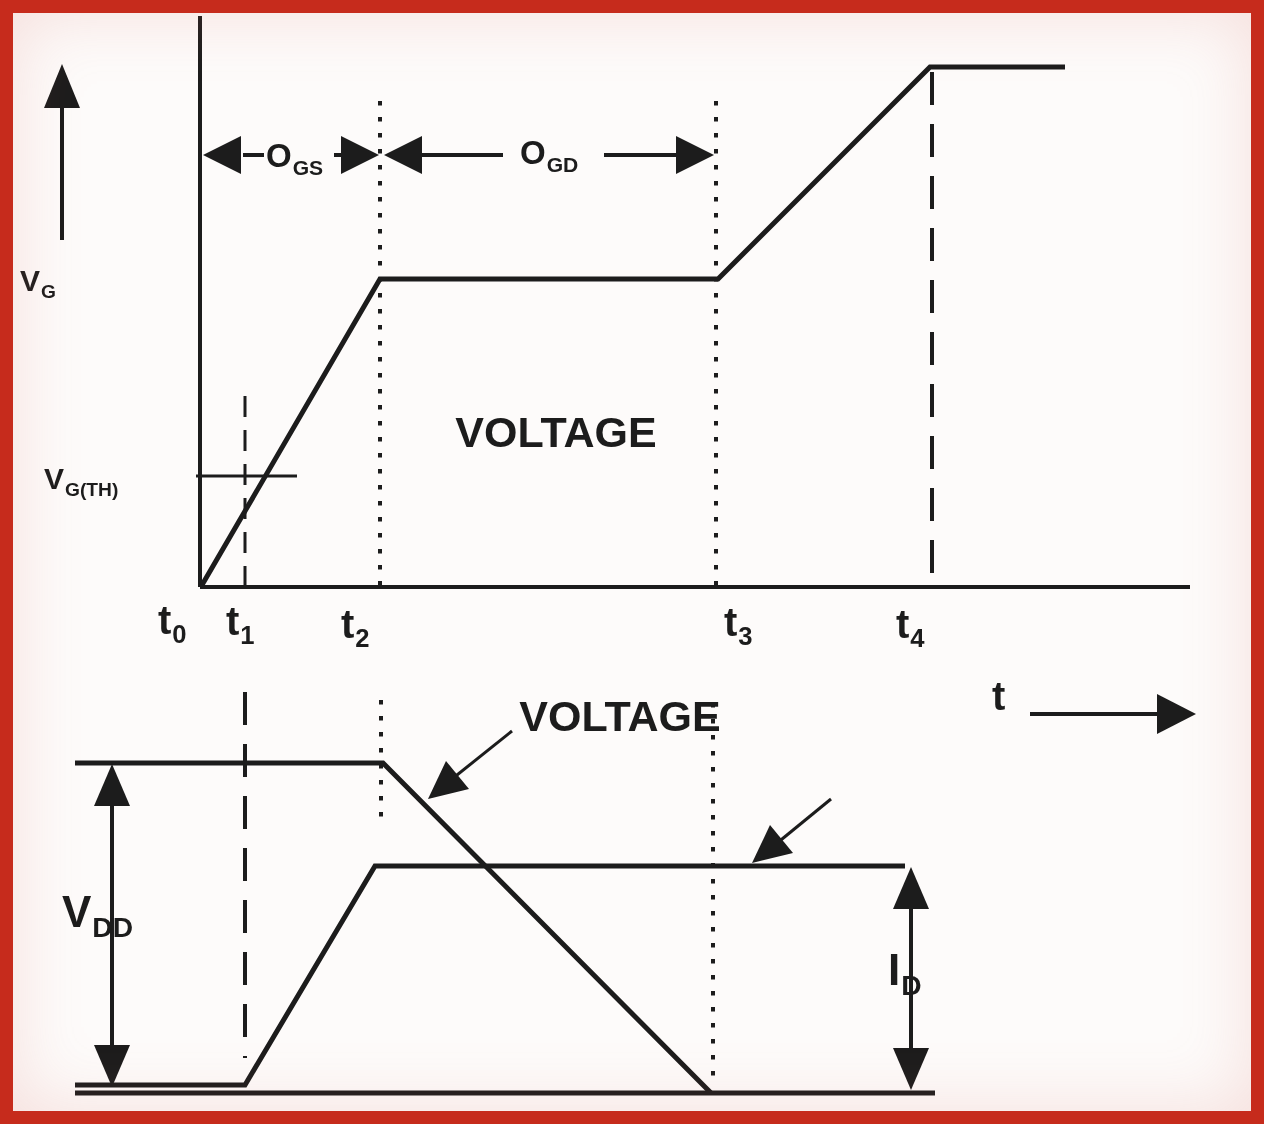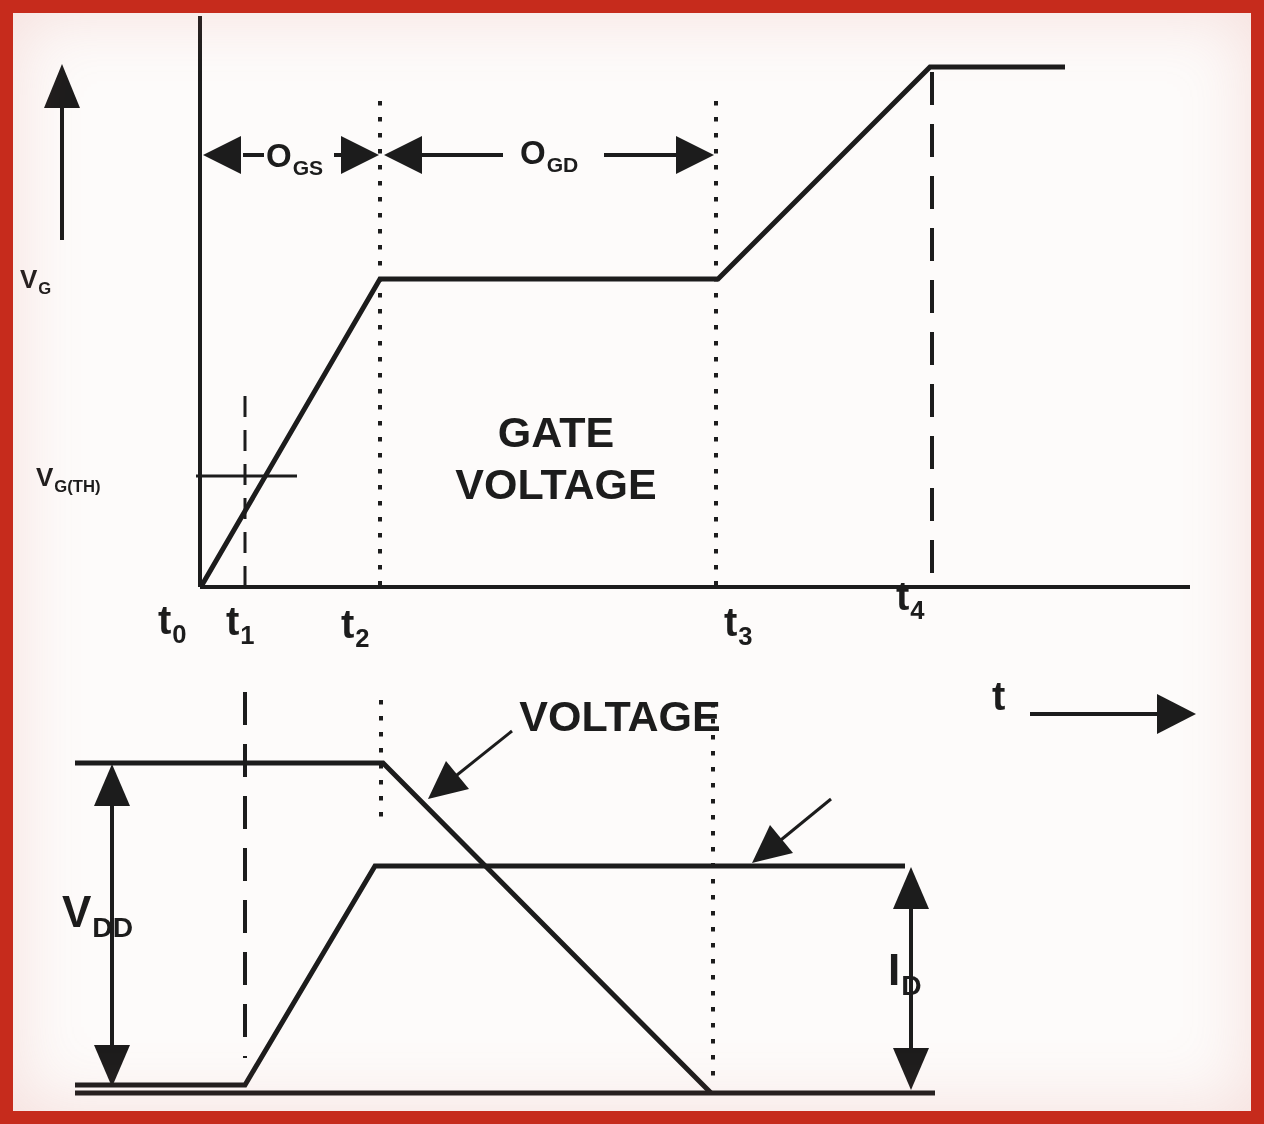--- a/index.html
+++ b/index.html
@@ -12,21 +12,21 @@
   .frame{
     position:absolute;inset:0;z-index:5;pointer-events:none;
     border:13px solid #c62b1c;
     box-shadow:inset 0 0 70px rgba(216,110,98,.20);
   }
   svg{position:absolute;left:0;top:0;z-index:1;}
   .lbl{position:absolute;z-index:2;font-weight:bold;white-space:nowrap;line-height:1;}
   .b{display:inline-block;}
   .s{display:inline-block;font-size:.64em;transform:translateY(.36em);margin-left:1px;}
   .center{text-align:center;}
-  .f42{font-size:26px;}
+  .f42{font-size:30px;}
   .f44{font-size:44px;}
   .f40{font-size:40px;text-decoration:underline;}
   .f33{font-size:33px;text-align:center;}
   .words{font-size:43px;line-height:52px;}
 </style>
 </head>
 <body>
 
 <div class="fig">
 
@@ -84,26 +84,25 @@
 
       <path d="M831,799 L776,844" stroke-width="3"></path>
       <polygon points="752,863 770,825 793,853" fill="#1c1c1c" stroke="none"></polygon>
     </g>
   </svg>
 
   <div class="lbl f42" style="left:20px;top:266px">
     <span class="b">V</span><span class="s">G</span>
   </div>
 
-  <div class="lbl f42" style="left:36px;top:464px">
+  <div class="lbl f42" style="left:44px;top:464px">
     <span class="b">V</span><span class="s">G(TH)</span>
   </div>
 
   <div class="lbl center words" style="left:430px;top:406px;width:252px">
-    <div>GATE</div>
     <div>VOLTAGE</div>
   </div>
 
   <div class="lbl f33" style="left:266px;top:139px">
     <span class="b">O</span><span class="s">GS</span>
   </div>
 
   <div class="lbl f33" style="left:520px;top:136px">
     <span class="b">O</span><span class="s">GD</span>
   </div>
@@ -113,21 +112,21 @@
   </div>
   <div class="lbl f40" style="left:226px;top:601px">
     <span class="b">t</span><span class="s">1</span>
   </div>
   <div class="lbl f40" style="left:341px;top:604px">
     <span class="b">t</span><span class="s">2</span>
   </div>
   <div class="lbl f40" style="left:724px;top:602px">
     <span class="b">t</span><span class="s">3</span>
   </div>
-  <div class="lbl f40" style="left:896px;top:576px">
+  <div class="lbl f40" style="left:896px;top:604px">
     <span class="b">t</span><span class="s">4</span>
   </div>
 
   <div class="lbl f40" style="left:992px;top:676px">
     <span class="b">t</span>
   </div>
 
   <div class="lbl f44" style="left:62px;top:890px">
     <span class="b">V</span><span class="s">DD</span>
   </div>

